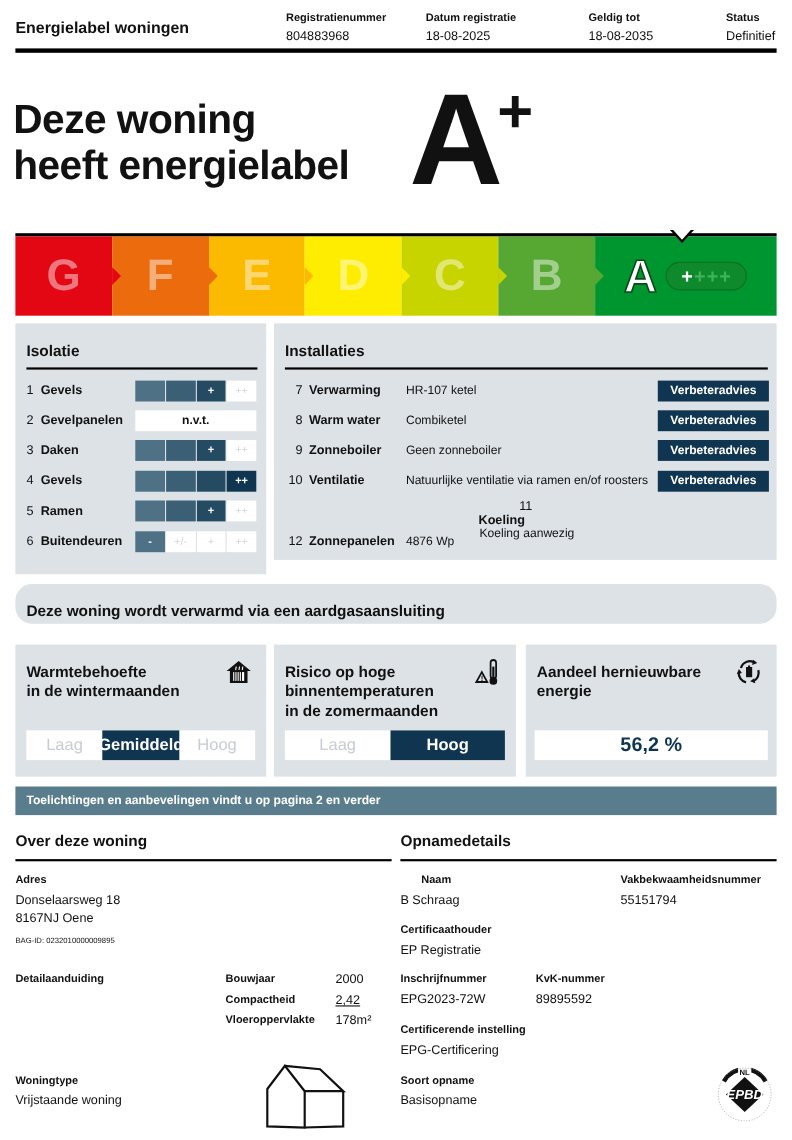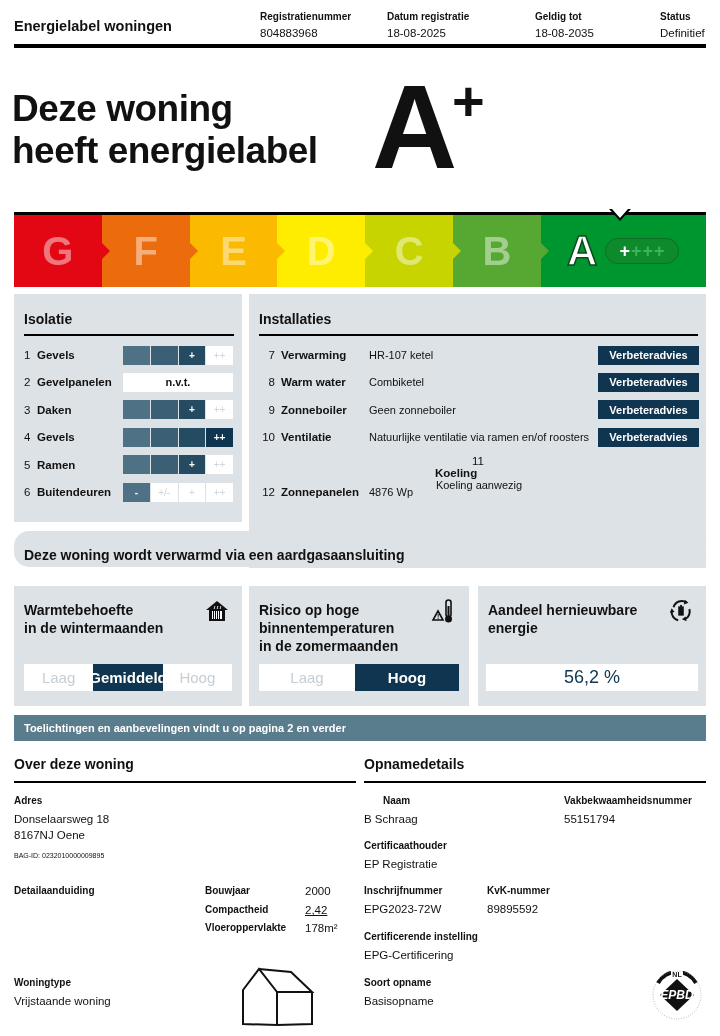--- a/index.html
+++ b/index.html
@@ -43,39 +43,39 @@
   .iso-row .lbl { width: 86px; font-weight: bold; }
   .scale { display: flex; gap: 1px; width: 110px; height: 19px; }
   .scale .c { flex: 1; display: flex; align-items: center; justify-content: center; font-size: 10px; font-weight: bold; color: #fff; }
   .c.l1 { background: #4e7185; }
   .c.l2 { background: #3b5f75; }
   .c.l3 { background: #254b63; }
   .c.l4 { background: #0f3550; }
   .c.empty { background: #fff; color: #d0d6dc; font-weight: normal; }
   .nvt { width: 110px; height: 19px; background: #fff; display: flex; align-items: center; justify-content: center; font-size: 11px; font-weight: bold; }
 
-  .inst { left: 249px; top: 294px; width: 457px; height: 274px; }
+  .inst { left: 249px; top: 294px; width: 457px; height: 215px; }
   .inst h2 { position: absolute; left: 10px; top: 17px; }
   .inst .rule { position: absolute; left: 10px; right: 8px; top: 40px; }
   .inst-row { position: absolute; left: 10px; width: 440px; height: 20px; display: flex; align-items: center; font-size: 11.5px; }
   .inst-row .num { width: 22px; text-align: right; padding-right: 6px; }
   .inst-row .lbl { width: 88px; font-weight: bold; }
   .inst-row .val { flex: 1; font-size: 11px; }
   .btn { width: 101px; height: 19px; background: #0f3550; color: #fff; font-size: 11px; font-weight: bold; display: flex; align-items: center; justify-content: center; border: none; }
 
   .gas { left: 14px; top: 531px; width: 692px; height: 36px; border-radius: 15px; }
   .gas .t { position: absolute; left: 10px; top: 16px; font-size: 14px; font-weight: bold; }
 
   .card { top: 586px; height: 120px; }
   .card .title { position: absolute; left: 10px; top: 15px; font-size: 14px; font-weight: bold; line-height: 18px; }
   .card .ico { position: absolute; right: 12px; top: 12px; width: 26px; height: 26px; }
   .seg3 { position: absolute; left: 10px; right: 10px; bottom: 15px; height: 27px; background: #fff; display: flex; }
   .seg3 .o { display: flex; align-items: center; justify-content: center; font-size: 15px; color: #c6cdd3; }
   .seg3 .o.sel { background: #0f3550; color: #fff; font-weight: bold; }
-  .pct { position: absolute; left: 8px; right: 8px; bottom: 15px; height: 27px; background: #fff; display: flex; align-items: center; justify-content: center; font-size: 18px; font-weight: normal; color: #0f3550; }
+  .pct { position: absolute; left: 8px; right: 8px; bottom: 15px; height: 27px; background: #fff; display: flex; align-items: center; justify-content: center; font-size: 18px; font-weight: bold; color: #0f3550; }
 
   .banner { position: absolute; left: 14px; top: 715px; width: 692px; height: 26px; background: #5a7d8d; color: #fff; font-size: 11px; font-weight: bold; display: flex; align-items: center; padding-left: 10px; }
 
   
   .sec-title { position: absolute; font-size: 14px; font-weight: bold; }
   .sec-rule { position: absolute; height: 2px; background: #000; }
   .k { font-weight: bold; font-size: 10px; }
   .v { font-size: 11.5px; }
   .abs { position: absolute; }
   .bag { font-size: 7px; }

